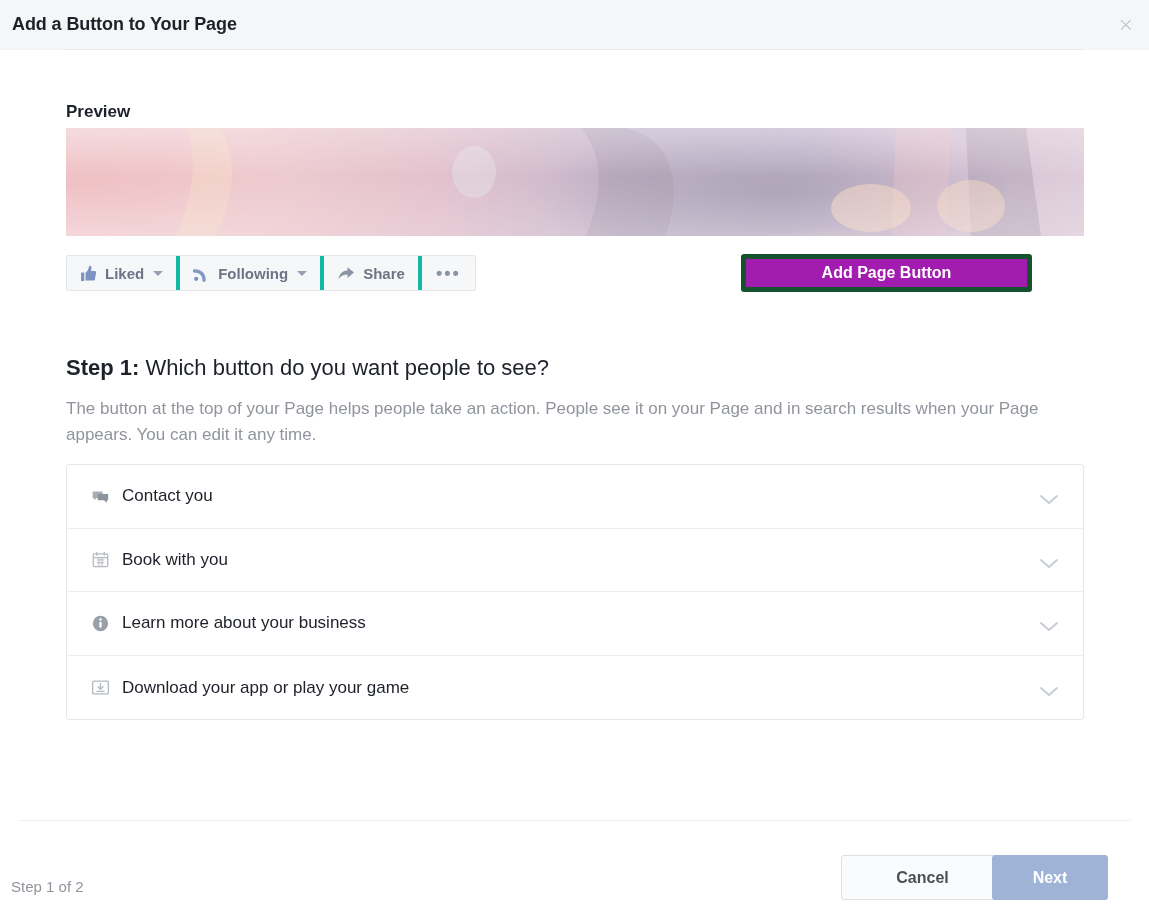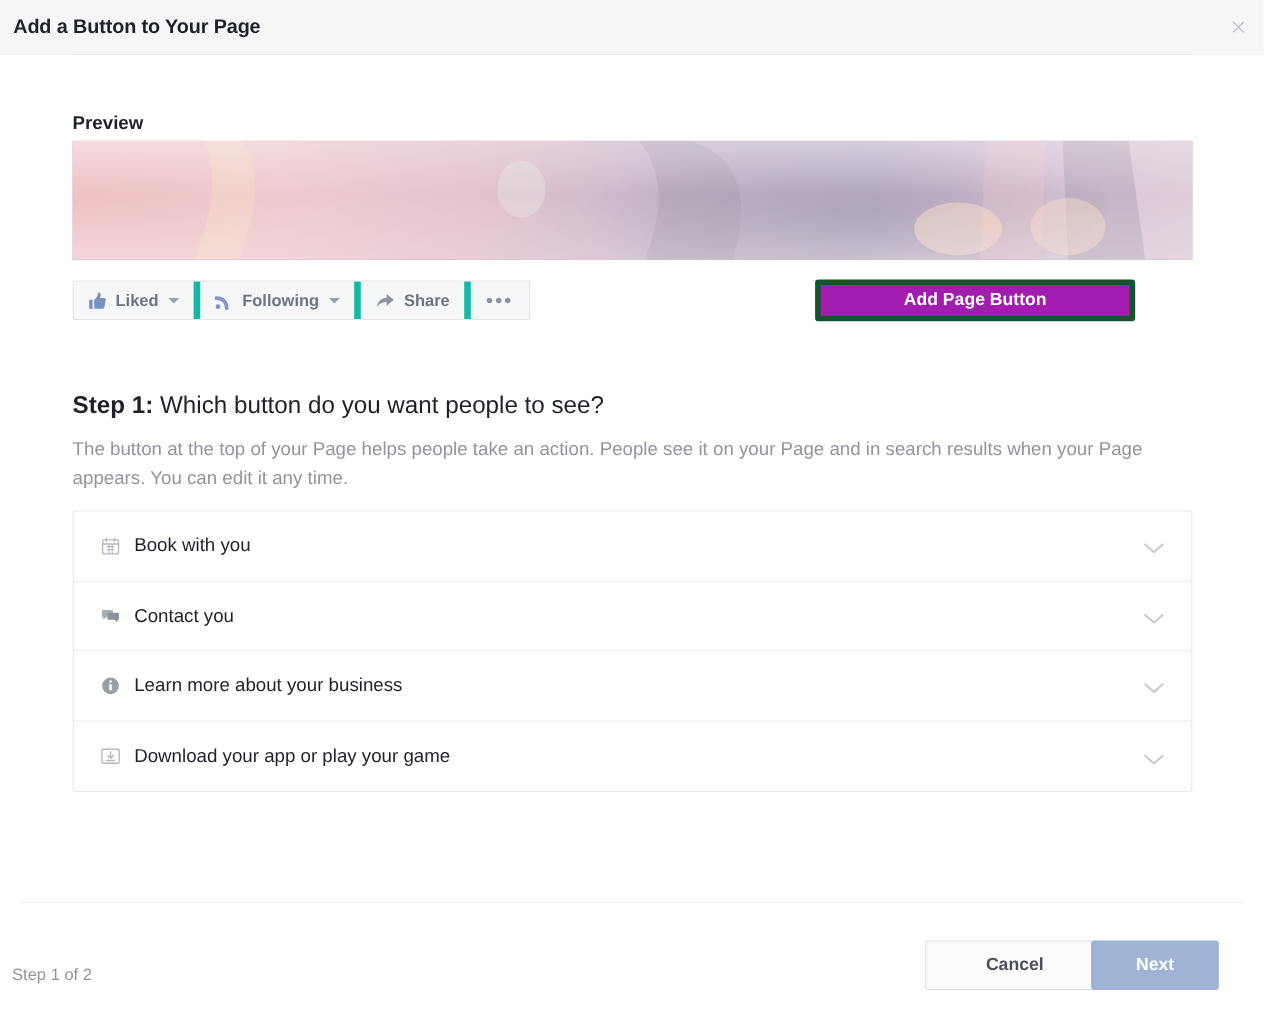--- a/index.html
+++ b/index.html
@@ -78,21 +78,21 @@
     height: 36px;
     display: flex;
     border: 1px solid #e3e6ea;
     border-radius: 2px;
     background: #f6f7f9;
   }
   .fb-btn {
     display: flex; align-items: center; gap: 8px;
     padding: 0 13px;
     height: 34px;
-    border-right: 6px solid #14b8a6;
+    border-right: 4px solid #14b8a6;
     font-size: 15px; font-weight: bold;
     color: #6b7586;
     cursor: pointer;
     white-space: nowrap;
   }
   .fb-btn:last-child { border-right: none; padding: 0 14px; }
   .fb-btn .caret {
     width: 0; height: 0;
     border-left: 5px solid transparent;
     border-right: 5px solid transparent;
@@ -305,43 +305,43 @@
     <div class="step-heading">
       <b>Step 1:</b><span> Which button do you want people to see?</span>
     </div>
 
     <div class="step-desc">The button at the top of your Page helps people take an action. People see it on your Page and in search results when your Page appears. You can edit it any time.</div>
 
     <div class="option-list">
 
       <div class="option-row">
         <span class="option-icon">
+          <svg width="17" height="17" viewBox="0 0 16 16" fill="#9aa0a8">
+            <path d="M0.6 3.4 h9.4 v6 H4.6 L1.8 11.6 V9.4 H0.6 Z" opacity="0.85"></path>
+            <path d="M5.4 5.6 h9.8 v6 h-1.2 v2.2 L11.2 11.6 H5.4 Z" fill="#8d939c"></path>
+          </svg>
+        </span>
+        <span class="option-label">Contact you</span>
+        <span class="chev">
+          <svg width="20" height="11" viewBox="0 0 20 11" fill="none" stroke="#c6cad1" stroke-width="1.8" stroke-linecap="round" stroke-linejoin="round">
+            <path d="M2 2 L10 9 L18 2"></path>
+          </svg>
+        </span>
+      </div>
+
+      <div class="option-row">
+        <span class="option-icon">
           <svg width="17" height="17" viewBox="0 0 16 16" fill="none" stroke="#b4b8bf" stroke-width="1.2">
             <rect x="1.2" y="2.6" width="13.6" height="12" rx="1.2"></rect>
             <path d="M1.2 6.2 H14.8"></path>
             <path d="M4.5 1.2 V4 M11.5 1.2 V4" stroke-linecap="round"></path>
             <path d="M4.6 8.4 H11.4 M4.6 11 H11.4 M6.6 6.4 V14.2 M9.4 6.4 V14.2" stroke-width="0.9"></path>
           </svg>
         </span>
         <span class="option-label">Book with you</span>
-        <span class="chev">
-          <svg width="20" height="11" viewBox="0 0 20 11" fill="none" stroke="#c6cad1" stroke-width="1.8" stroke-linecap="round" stroke-linejoin="round">
-            <path d="M2 2 L10 9 L18 2"></path>
-          </svg>
-        </span>
-      </div>
-
-      <div class="option-row">
-        <span class="option-icon">
-          <svg width="17" height="17" viewBox="0 0 16 16" fill="#9aa0a8">
-            <path d="M0.6 3.4 h9.4 v6 H4.6 L1.8 11.6 V9.4 H0.6 Z" opacity="0.85"></path>
-            <path d="M5.4 5.6 h9.8 v6 h-1.2 v2.2 L11.2 11.6 H5.4 Z" fill="#8d939c"></path>
-          </svg>
-        </span>
-        <span class="option-label">Contact you</span>
         <span class="chev">
           <svg width="20" height="11" viewBox="0 0 20 11" fill="none" stroke="#c6cad1" stroke-width="1.8" stroke-linecap="round" stroke-linejoin="round">
             <path d="M2 2 L10 9 L18 2"></path>
           </svg>
         </span>
       </div>
 
       <div class="option-row">
         <span class="option-icon">
           <svg width="17" height="17" viewBox="0 0 16 16">

